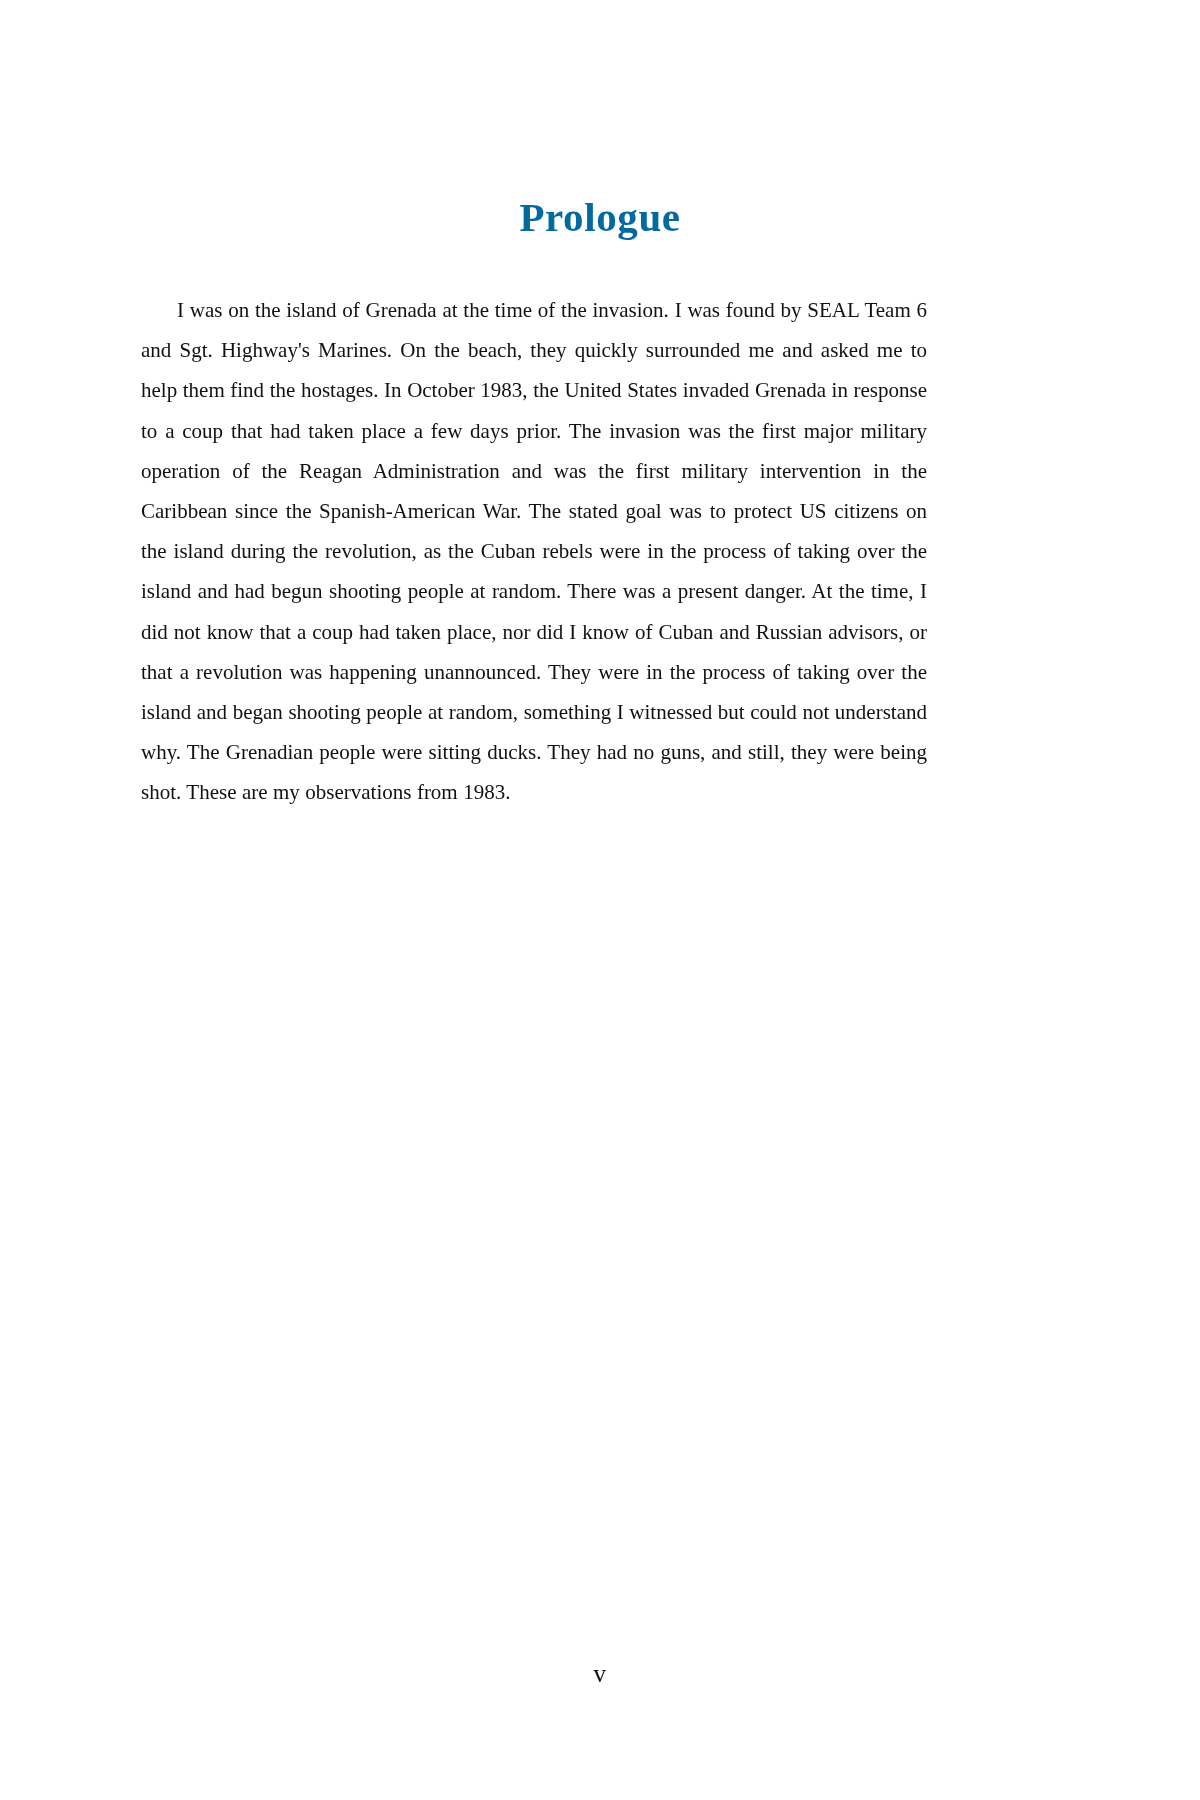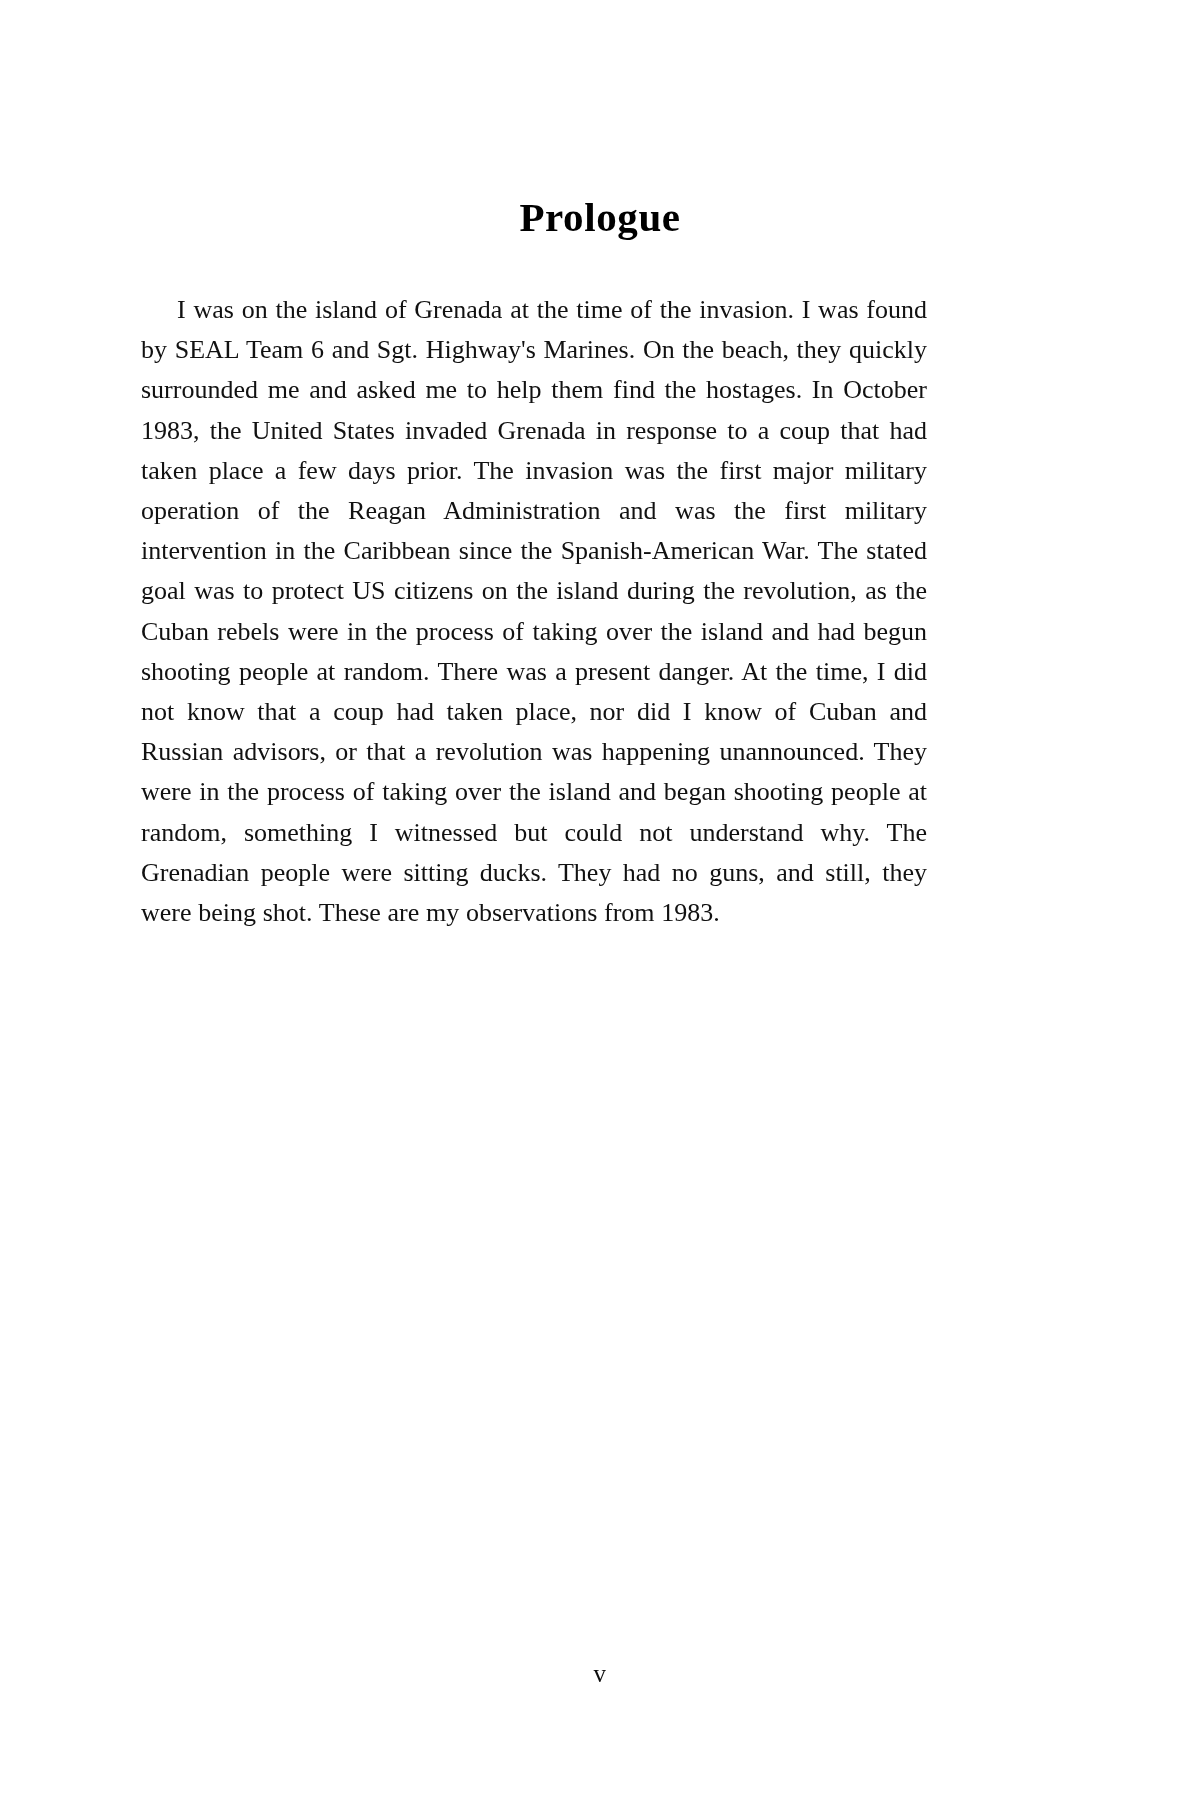--- a/index.html
+++ b/index.html
@@ -29,35 +29,35 @@
     position: absolute;
     left: 0;
     top: 168px;
     width: 1200px;
     text-align: center;
     font-family: "Liberation Serif", "DejaVu Serif", serif;
     font-size: 41px;
     font-weight: 700;
     letter-spacing: 0.6px;
     line-height: 1.12;
-    color: #000000;
+    color: #0369a1;
   }
 
   
   .text-block {
     position: absolute;
     left: 141px;
     top: 290px;
     width: 786px;
   }
 
   .body-paragraph {
     margin: 0;
     font-family: "Liberation Serif", "DejaVu Serif", serif;
-    font-size: 26px;
+    font-size: 21px;
     line-height: 40.2px;
     text-align: justify;
     text-justify: inter-word;
     text-indent: 36px;
     color: #111111;
     hyphens: none;
     -webkit-hyphens: none;
     word-spacing: 0.2px;
   }
 

